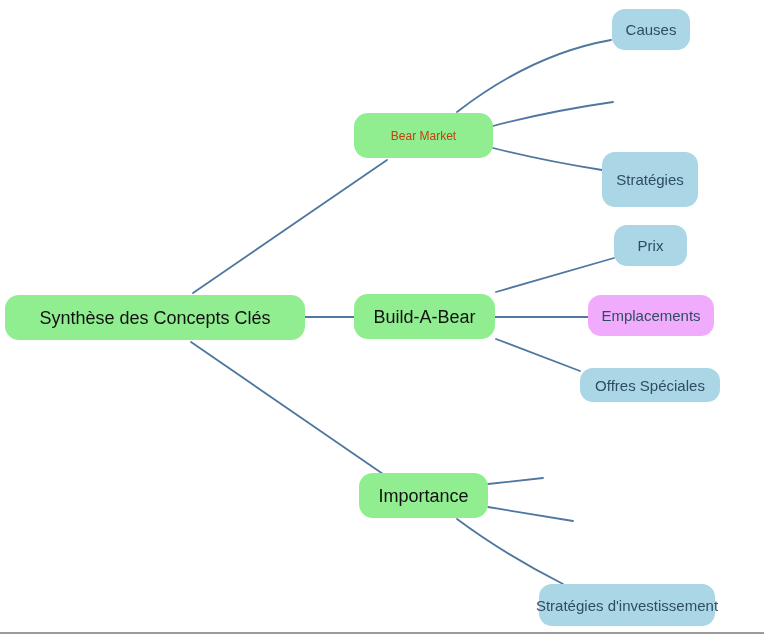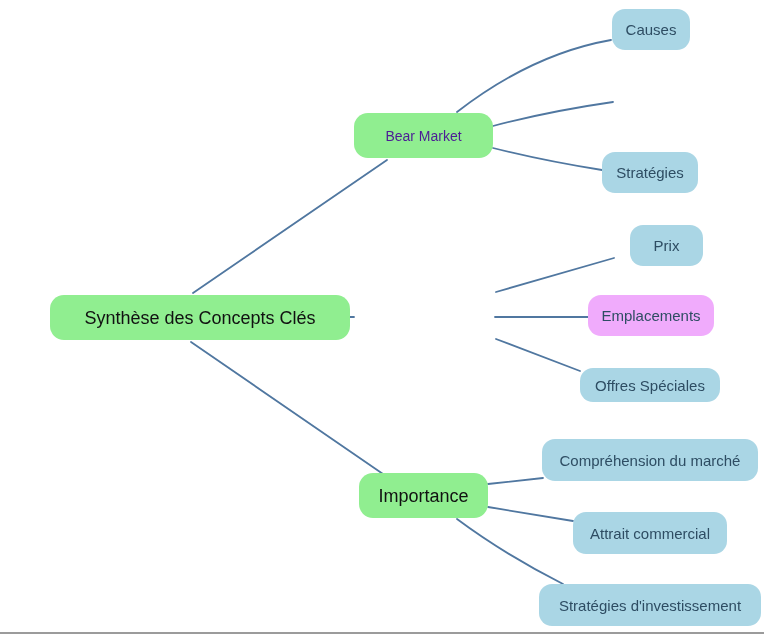--- a/index.html
+++ b/index.html
@@ -56,24 +56,23 @@
       <path d="M 493 126 Q 550 111 613 102" fill="none" stroke="#5077a0" stroke-width="1.8" stroke-linecap="round"></path>
       <path d="M 493 148 Q 545 161 602 170" fill="none" stroke="#5077a0" stroke-width="1.8" stroke-linecap="round"></path>
       <path d="M 496 292 L 614 258" fill="none" stroke="#5077a0" stroke-width="1.8" stroke-linecap="round"></path>
       <path d="M 495 317 L 588 317" fill="none" stroke="#5077a0" stroke-width="1.8" stroke-linecap="round"></path>
       <path d="M 496 339 L 580 371" fill="none" stroke="#5077a0" stroke-width="1.8" stroke-linecap="round"></path>
       <path d="M 488 484 L 543 478" fill="none" stroke="#5077a0" stroke-width="1.8" stroke-linecap="round"></path>
       <path d="M 488 507 L 573 521" fill="none" stroke="#5077a0" stroke-width="1.8" stroke-linecap="round"></path>
       <path d="M 457 519 Q 504 554 563 584" fill="none" stroke="#5077a0" stroke-width="1.8" stroke-linecap="round"></path>
     </svg>
   <div class="bottom-rule" style="background: rgb(155, 155, 155);"></div>
-<div class="node branch" style="left: 5px; top: 295px; width: 300px; height: 45px; font-size: 18px; background: rgb(144, 238, 144); color: rgb(17, 17, 17); margin-left: 45px;">Synthèse des Concepts Clés</div>
-    <div class="node branch" style="left: 354px; top: 113px; width: 139px; height: 45px; font-size: 14px; background: rgb(144, 238, 144); color: #4c1d95;">Bear Market</div>
+<div class="node branch" style="left: 5px; top: 295px; width: 300px; height: 45px; font-size: 18px; background: rgb(144, 238, 144); color: rgb(17, 17, 17);">Synthèse des Concepts Clés</div>
+    <div class="node branch" style="left: 354px; top: 113px; width: 139px; height: 45px; font-size: 12px; background: rgb(144, 238, 144); color: #c2410c;">Bear Market</div>
+    <div class="node branch" style="left: 354px; top: 294px; width: 141px; height: 45px; font-size: 18px; background: rgb(144, 238, 144); color: rgb(17, 17, 17);">Build-A-Bear</div>
     <div class="node branch" style="left: 359px; top: 473px; width: 129px; height: 45px; font-size: 18px; background: rgb(144, 238, 144); color: rgb(17, 17, 17);">Importance</div>
     <div class="node leaf" style="left: 612px; top: 9px; width: 78px; height: 41px; font-size: 15px; background: rgb(170, 214, 229); color: rgb(46, 77, 99);">Causes</div>
-    <div class="node leaf" style="left: 602px; top: 152px; width: 96px; height: 41px; font-size: 15px; background: rgb(170, 214, 229); color: rgb(46, 77, 99);">Stratégies</div>
-    <div class="node leaf" style="left: 614px; top: 225px; width: 73px; height: 41px; font-size: 15px; background: rgb(170, 214, 229); color: rgb(46, 77, 99); margin-left: 16px;">Prix</div>
+    <div class="node leaf" style="left: 602px; top: 152px; width: 96px; height: 55px; font-size: 15px; background: rgb(170, 214, 229); color: rgb(46, 77, 99);">Stratégies</div>
+    <div class="node leaf" style="left: 614px; top: 225px; width: 73px; height: 41px; font-size: 15px; background: rgb(170, 214, 229); color: rgb(46, 77, 99);">Prix</div>
     <div class="node leaf" style="left: 588px; top: 295px; width: 126px; height: 41px; font-size: 15px; background: #f0abfc; color: rgb(46, 77, 99);">Emplacements</div>
     <div class="node leaf" style="left: 580px; top: 368px; width: 140px; height: 34px; font-size: 15px; background: rgb(170, 214, 229); color: rgb(46, 77, 99);">Offres Spéciales</div>
-    <div class="node leaf" style="left: 542px; top: 439px; width: 216px; height: 42px; font-size: 15px; background: rgb(170, 214, 229); color: rgb(46, 77, 99);">Compréhension du marché</div>
-    <div class="node leaf" style="left: 573px; top: 512px; width: 154px; height: 42px; font-size: 15px; background: rgb(170, 214, 229); color: rgb(46, 77, 99);">Attrait commercial</div>
-    <div class="node leaf" style="left: 539px; top: 584px; width: 222px; height: 42px; font-size: 15px; background: rgb(170, 214, 229); color: rgb(46, 77, 99);">Stratégies d'investissement</div>
+    <div class="node leaf" style="left: 539px; top: 584px; width: 176px; height: 42px; font-size: 15px; background: rgb(170, 214, 229); color: rgb(46, 77, 99);">Stratégies d'investissement</div>
   </div>
 
 </body></html>

